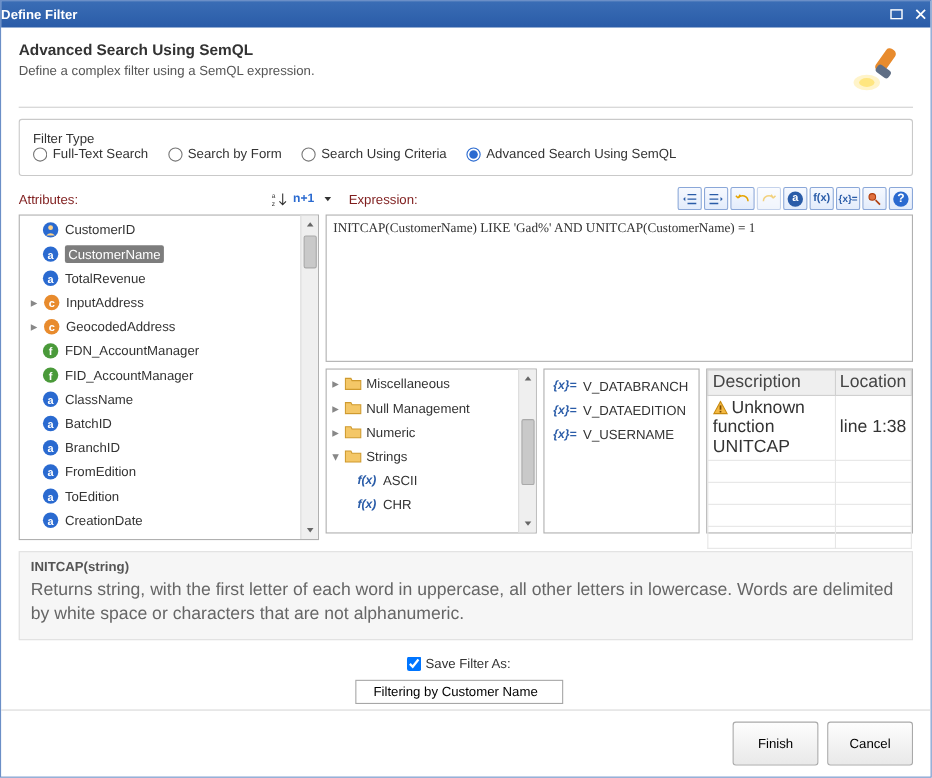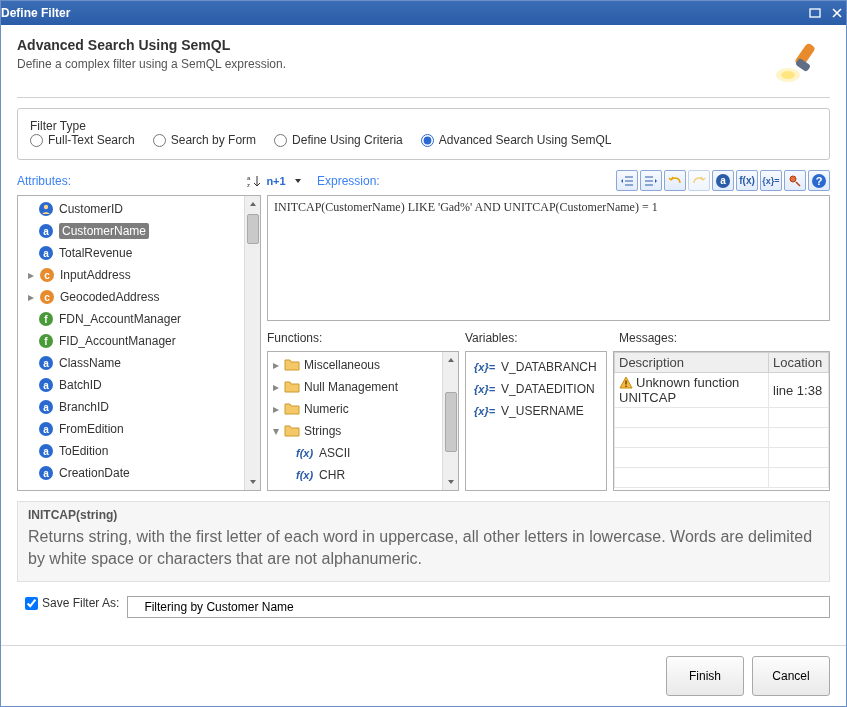--- a/index.html
+++ b/index.html
@@ -24,21 +24,21 @@
 
 .midrow { display: flex; align-items: center; margin: 0 16px 4px 16px; }
 .midrow .attrs-label { width: 228px; }
 .midrow .mini-tools { display: flex; align-items: center; gap: 4px; margin-right: 10px; }
 .midrow .expr-label { flex: 0 0 auto; margin-right: auto; }
 .toolbar { display: flex; gap: 2px; align-items: center; }
 .tbtn { width: 22px; height: 21px; border: 1px solid #8aa7d8; border-radius: 2px; background: linear-gradient(#f6f9ff, #e3ecfb); display: flex; align-items: center; justify-content: center; cursor: pointer; }
 .tbtn svg { display: block; }
 
 .main { display: flex; gap: 6px; margin: 0 16px; flex: 0 0 auto; height: 296px; }
-.attr-tree { width: 244px; border: 1px solid #b0b0b0; background: #fff; display: flex; flex-direction: column; position: relative; justify-content: flex-end; }
+.attr-tree { width: 273px; border: 1px solid #b0b0b0; background: #fff; display: flex; flex-direction: column; position: relative; justify-content: flex-end; }
 .attr-scroll { width: 16px; position: absolute; right: 0; top: 0; bottom: 0; background: #efefef; border-left: 1px solid #dcdcdc; display: flex; flex-direction: column; align-items: center; justify-content: space-between; }
 .attr-scroll .arrow { width: 16px; height: 16px; display: flex; align-items: center; justify-content: center; cursor: pointer; }
 .attr-scroll .thumb { width: 12px; height: 30px; background: #c9c9c9; border: 1px solid #a9a9a9; border-radius: 2px; margin-top: 2px; }
 .tree-items { flex: 1; overflow: hidden; padding: 2px 18px 2px 2px; }
 .tree-item { display: flex; align-items: center; height: 22px; padding-left: 18px; gap: 5px; cursor: pointer; white-space: nowrap; }
 .tree-item.level2 { padding-left: 8px; }
 .tree-item .disc { width: 6px; display: inline-flex; justify-content: center; color: #888; }
 .tree-item.selected .lbl { background: #7d7d7d; color: #fff; padding: 1px 3px; border-radius: 2px; }
 .ticon { width: 16px; height: 16px; display: inline-flex; align-items: center; justify-content: center; }
 .right-col { flex: 1; display: flex; flex-direction: column; gap: 6px; }
@@ -51,35 +51,35 @@
 .section-labels { display: flex; margin-top: 4px; }
 .section-labels > div { font-size: 12px; color: #333; }
 .func-list { flex: 1; padding: 2px 18px 2px 4px; overflow: hidden; }
 .func-item { display: flex; align-items: center; height: 22px; gap: 4px; cursor: pointer; }
 .func-item .disc { width: 8px; color: #888; display: inline-flex; justify-content: center; }
 .func-item.child { padding-left: 24px; }
 .folder-icon { width: 16px; height: 16px; }
 .fx-icon { font-size: 11px; color: #2a5ca8; font-style: italic; font-weight: bold; margin-right: 2px; }
 .var-list { padding: 4px; }
 .var-item { display: flex; align-items: center; gap: 4px; height: 22px; padding-left: 4px; }
-.msg-table { width: 100%; border-collapse: collapse; font-size: 13px; }
+.msg-table { width: 100%; border-collapse: collapse; font-size: 16px; }
 .msg-table th { background: #efefef; text-align: left; font-weight: normal; border: 1px solid #d0d0d0; padding: 2px 4px; color: #444; }
 .msg-table td { border: 1px solid #e6e6e6; padding: 2px 4px; height: 20px; }
 .warn-icon { width: 14px; height: 14px; display: inline-block; vertical-align: middle; margin-right: 3px; }
 
 .help-box { margin: 10px 16px 0 16px; background: #f6f6f6; border: 1px solid #e0e0e0; padding: 6px 10px 12px 10px; }
 .help-box .hb-title { font-weight: bold; color: #555; margin-bottom: 4px; }
 .help-box .hb-body { color: #666; font-size: 16px; line-height: 1.35; }
 
-.save-row { display: flex; align-items: flex-start; gap: 8px; margin: 14px 16px 0 24px; }
+.save-row { display: flex; align-items: center; gap: 8px; margin: 14px 16px 0 3px; flex-direction: column; }
 .save-row input[type="text"] { flex: 1; border: 1px solid #a7a7a7; padding: 3px 16px; font-size: 12px; }
 
 .footer { margin-top: auto; border-top: 1px solid #d8d8d8; padding: 10px 16px; display: flex; justify-content: flex-end; gap: 8px; }
 .footer button { width: 78px; height: 40px; border: 1px solid #a9a9a9; border-radius: 3px; background: linear-gradient(#fdfdfd, #e9e9e9); font-size: 12px; cursor: pointer; }
-.small-label { font-size: 12px; color: #3b82f6; }
+.small-label { font-size: 12px; color: #7f1d1d; }
 .mini-btn { width: 18px; height: 18px; display: inline-flex; align-items: center; justify-content: center; cursor: pointer; color: #2a5ca8; font-size: 11px; }
 </style>
 </head>
 <body>
 
 <div class="titlebar">
   <span class="title">Define Filter</span>
   <span class="winbtn">
       <svg width="12" height="10">
         <rect x="1" y="1" width="10" height="8" fill="none" stroke="#fff" stroke-width="1.3"></rect>
@@ -115,21 +115,21 @@
     <label class="radio">
         <input type="radio" name="ft" style="">
         <span>Full-Text Search</span>
       </label>
     <label class="radio">
         <input type="radio" name="ft" style="">
         <span>Search by Form</span>
       </label>
     <label class="radio">
         <input type="radio" name="ft" style="">
-        <span>Define Using Criteria</span>
+        <span>Search Using Criteria</span>
       </label>
     <label class="radio">
         <input type="radio" name="ft" checked="" style="">
         <span>Advanced Search Using SemQL</span>
       </label>
   </div>
 </div>
 
 <div class="midrow">
   <span class="small-label attrs-label">Attributes:</span>
@@ -329,25 +329,20 @@
       <span class="arrow">
           <svg width="8" height="8">
             <path d="M1 2 L4 6 L7 2" fill="#666"></path>
           </svg>
         </span>
     </div>
   </div>
 
   <div class="right-col">
     <div class="expr-box">INITCAP(CustomerName) LIKE 'Gad%' AND UNITCAP(CustomerName) = 1</div>
-    <div class="section-labels">
-      <div style="width:192px">Functions:</div>
-      <div style="width:148px;margin-left:6px">Variables:</div>
-      <div style="margin-left:6px">Messages:</div>
-    </div>
     <div class="lower-panels">
 
       <div class="panel functions">
         <div class="func-list" id="func-list">
             <div class="func-item">
               <span class="disc">▸</span>
               <span class="folder-icon"><svg width="16" height="14">
                   <path d="M1 3 L6 3 L7 5 L15 5 L15 13 L1 13 Z" fill="#f4c767" stroke="#cf9a2e"></path>
                 </svg></span>
               <span>Miscellaneous</span>

